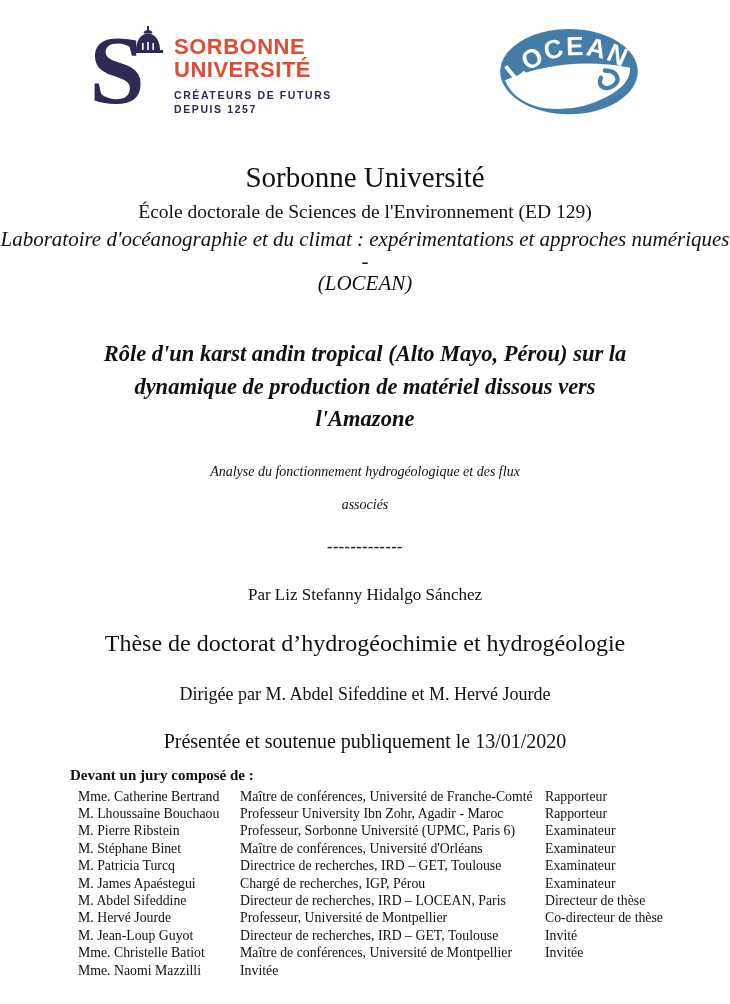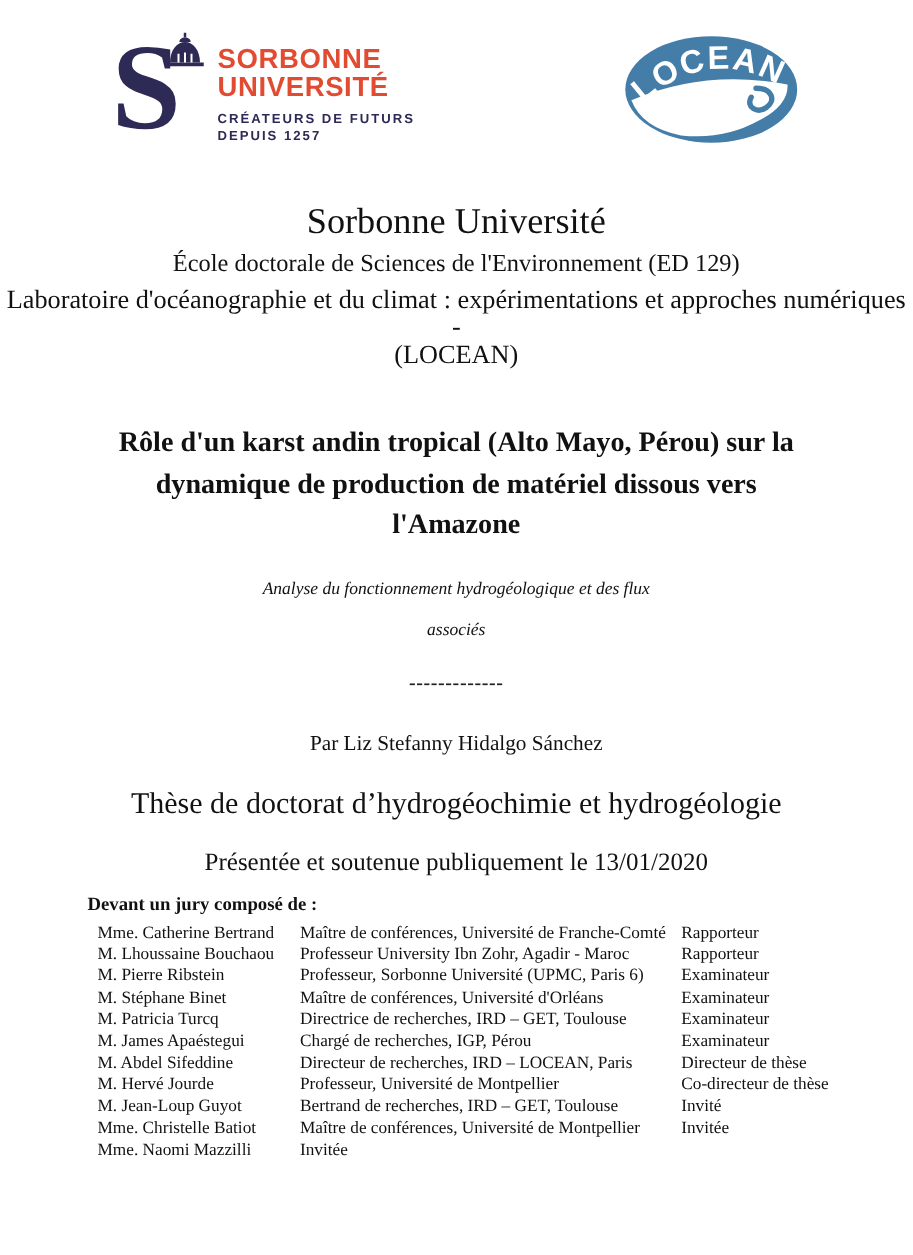--- a/index.html
+++ b/index.html
@@ -28,21 +28,21 @@
   .brand-line{
     color:#e14b32;font-weight:bold;font-size:22px;line-height:23px;letter-spacing:0.5px;
   }
   .tagline{
     color:#2e2a56;font-weight:bold;font-size:10.5px;line-height:14px;letter-spacing:1.6px;
   }
   .tagline.first{margin-top:7px;}
   .locean{display:block;}
   
   .centered{text-align:center;}
-  .preline{white-space:pre-line;}
+  .preline{white-space:pre-line;font-style:italic;}
   .university-name{margin-top:40px;font-size:29px;line-height:34px;}
   .school-line{margin-top:6px;font-size:19.5px;line-height:24px;}
   .lab-line{margin-top:4px;font-size:21px;line-height:22px;}
   .main-title{margin-top:44px;font-size:22.5px;line-height:32.5px;font-weight:bold;}
   .subtitle{margin-top:19px;font-size:14px;line-height:33px;font-style:italic;}
   .separator{margin-top:17px;font-size:16px;font-weight:bold;letter-spacing:0.5px;color:#222;}
   .author-line{margin-top:29px;font-size:17px;line-height:20px;}
   .degree-line{margin-top:27px;font-size:24px;line-height:22px;}
   .supervisors-line{margin-top:29px;font-size:18px;line-height:22px;}
   .defense-line{margin-top:27px;font-size:20px;line-height:18px;}
@@ -102,20 +102,21 @@
   <div class="centered main-title preline">Rôle d'un karst andin tropical (Alto Mayo, Pérou) sur la
 dynamique de production de matériel dissous vers
 l'Amazone</div>
   <div class="centered subtitle preline">Analyse du fonctionnement hydrogéologique et des flux
 associés</div>
 
   <div class="centered separator">-------------</div>
 
   <div class="centered author-line">Par Liz Stefanny Hidalgo Sánchez</div>
   <div class="centered degree-line">Thèse de doctorat d’hydrogéochimie et hydrogéologie</div>
+  <div class="centered supervisors-line">Dirigée par M. Abdel Sifeddine et M. Hervé Jourde</div>
   <div class="centered defense-line">Présentée et soutenue publiquement le 13/01/2020</div>
 
   <div class="jury">
     <div class="jury-heading">Devant un jury composé de :</div>
     <div class="jury-table">
         <div class="jury-row">
           <span>Mme. Catherine Bertrand</span>
           <span>Maître de conférences, Université de Franche-Comté</span>
           <span>Rapporteur</span>
         </div>
@@ -149,21 +150,21 @@
           <span>Directeur de recherches, IRD – LOCEAN, Paris</span>
           <span>Directeur de thèse</span>
         </div>
         <div class="jury-row">
           <span>M. Hervé Jourde</span>
           <span>Professeur, Université de Montpellier</span>
           <span>Co-directeur de thèse</span>
         </div>
         <div class="jury-row">
           <span>M. Jean-Loup Guyot</span>
-          <span>Bertrand de recherches, IRD – GET, Toulouse</span>
+          <span>Directeur de recherches, IRD – GET, Toulouse</span>
           <span>Invité</span>
         </div>
         <div class="jury-row">
           <span>Mme. Christelle Batiot</span>
           <span>Maître de conférences, Université de Montpellier</span>
           <span>Invitée</span>
         </div>
         <div class="jury-row">
           <span>Mme. Naomi Mazzilli</span>
           <span>Invitée</span>

